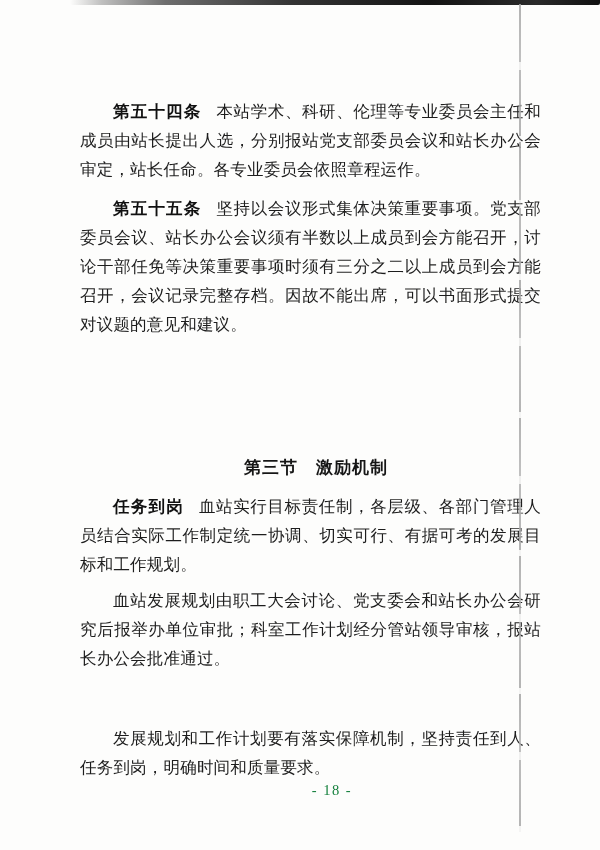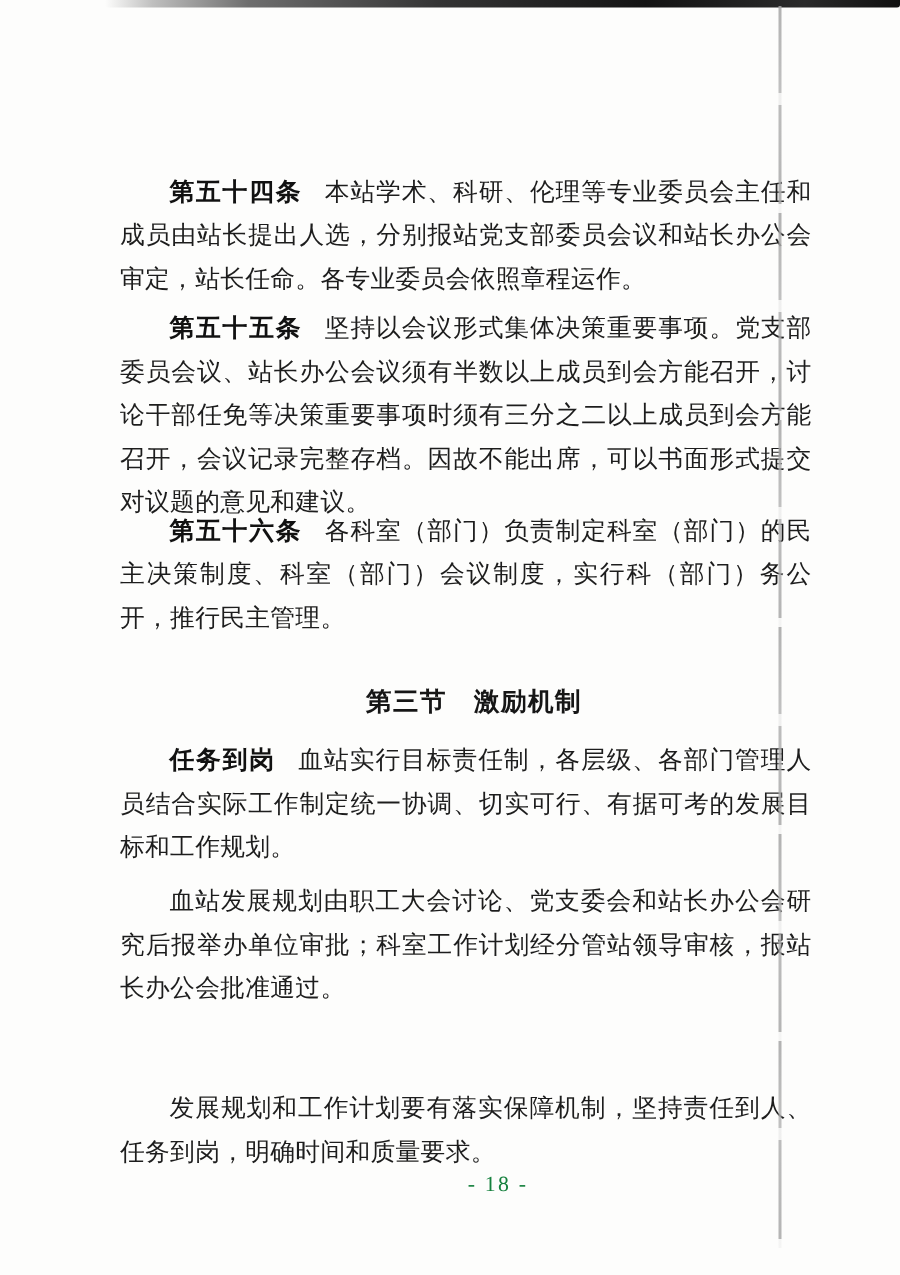--- a/index.html
+++ b/index.html
@@ -81,41 +81,40 @@
     top: 779px;
     left: 0;
     width: 600px;
     text-align: center;
     font-size: 14.5px;
     line-height: 22px;
     color: #15803d;
     letter-spacing: 1.5px;
     padding-left: 32px;
   }
-  .t-97  { top: 97px; margin-top: 16px;  }
-  .t-193 { top: 204px; }
+  .t-97  { top: 97px;  }
+  .t-193 { top: 194px; }
   .t-339 { top: 339px; }
   .t-437 { top: 437px; }
   .t-492 { top: 492px; }
   .t-587 { top: 587px; font-family: Liberation Mono, monospace; }
   .t-684 { top: 684px; margin-top: 40px; }
 </style>
 </head>
 <body>
 
 <div class="stage">
 
   <div class="scan-band-top"></div>
   <div class="fold-line"></div>
 
   <p class="para t-97"><span class="art-num">第五十四条</span><span>本站学术、科研、伦理等专业委员会主任和成员由站长提出人选，分别报站党支部委员会议和站长办公会审定，站长任命。各专业委员会依照章程运作。</span></p>
 
   <p class="para t-193"><span class="art-num">第五十五条</span><span>坚持以会议形式集体决策重要事项。党支部委员会议、站长办公会议须有半数以上成员到会方能召开，讨论干部任免等决策重要事项时须有三分之二以上成员到会方能召开，会议记录完整存档。因故不能出席，可以书面形式提交对议题的意见和建议。</span></p>
 
-  <p class="para t-339"><span class="art-num">第五十六条</span><span>各科室（部门）负责制定科室（部门）的民主决策制度、科室（部门）会议制度，实行科（部门）务公开，推行民主管理。</span></p>
 
   <h3 class="section-heading t-437">第三节　激励机制</h3>
 
   <p class="para t-492"><span class="art-num">任务到岗</span><span>血站实行目标责任制，各层级、各部门管理人员结合实际工作制定统一协调、切实可行、有据可考的发展目标和工作规划。</span></p>
 
   <p class="para t-587">血站发展规划由职工大会讨论、党支委会和站长办公会研究后报举办单位审批；科室工作计划经分管站领导审核，报站长办公会批准通过。</p>
 
   <p class="para t-684">发展规划和工作计划要有落实保障机制，坚持责任到人、任务到岗，明确时间和质量要求。</p>
 
   <div class="page-footer">- 18 -</div>

